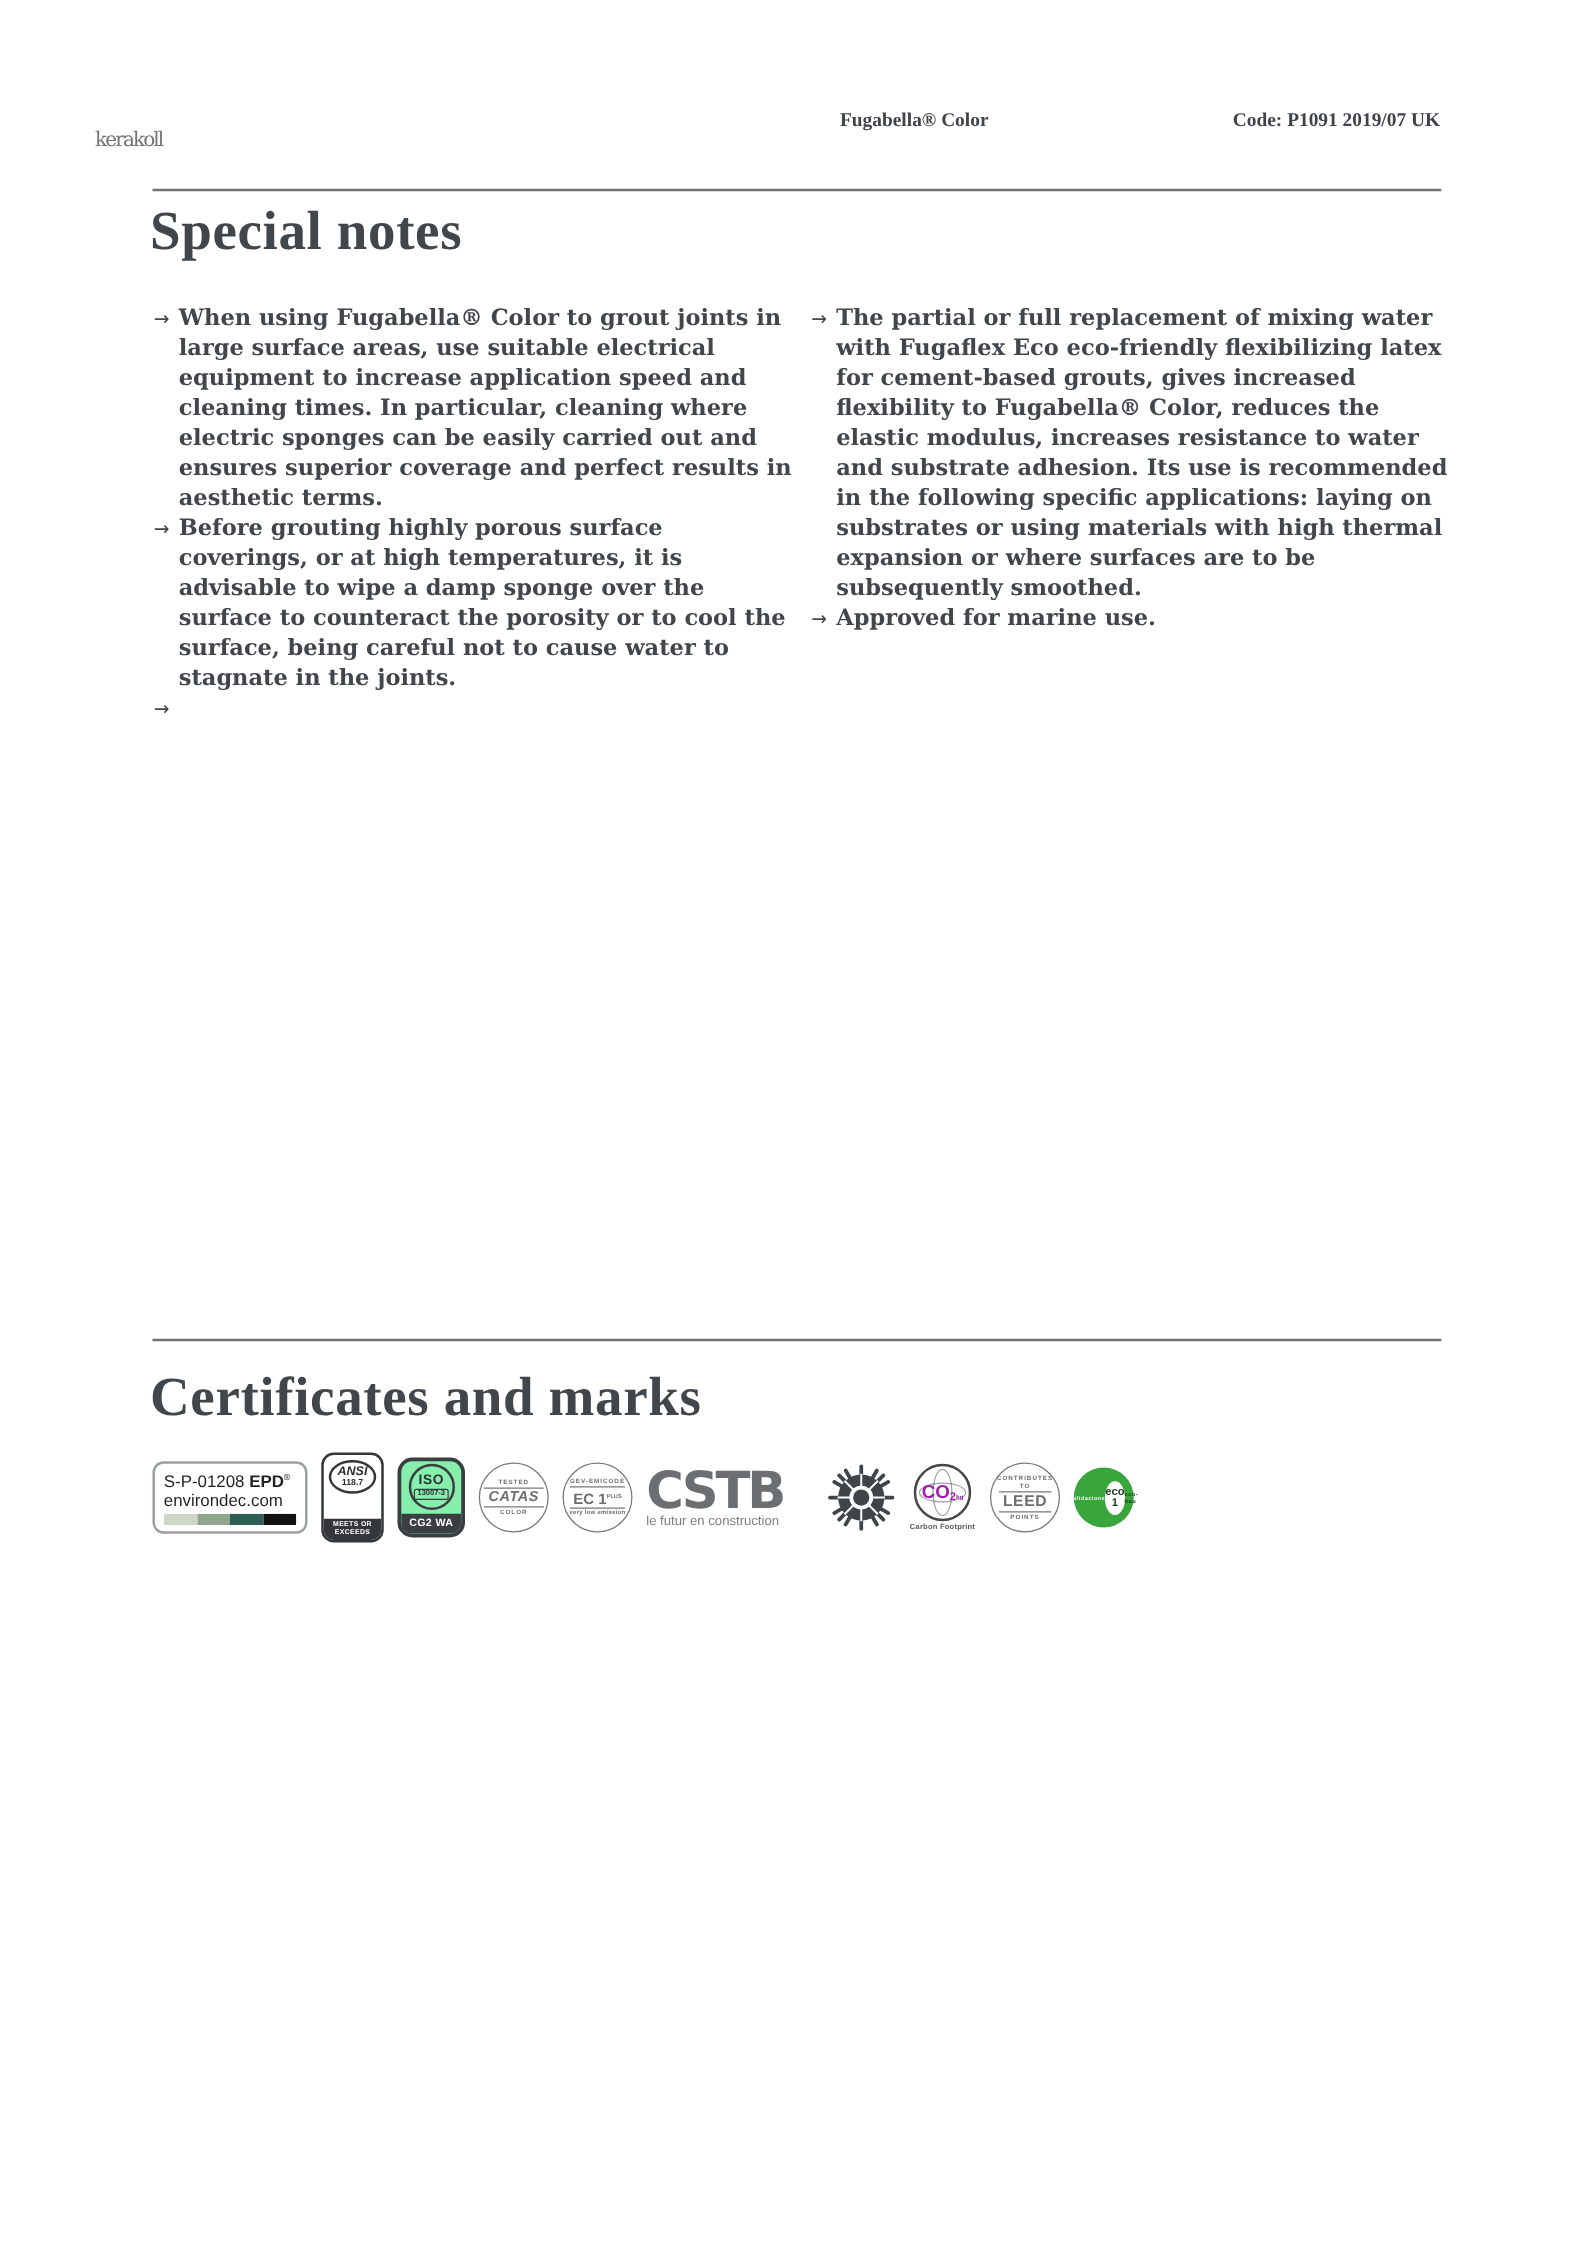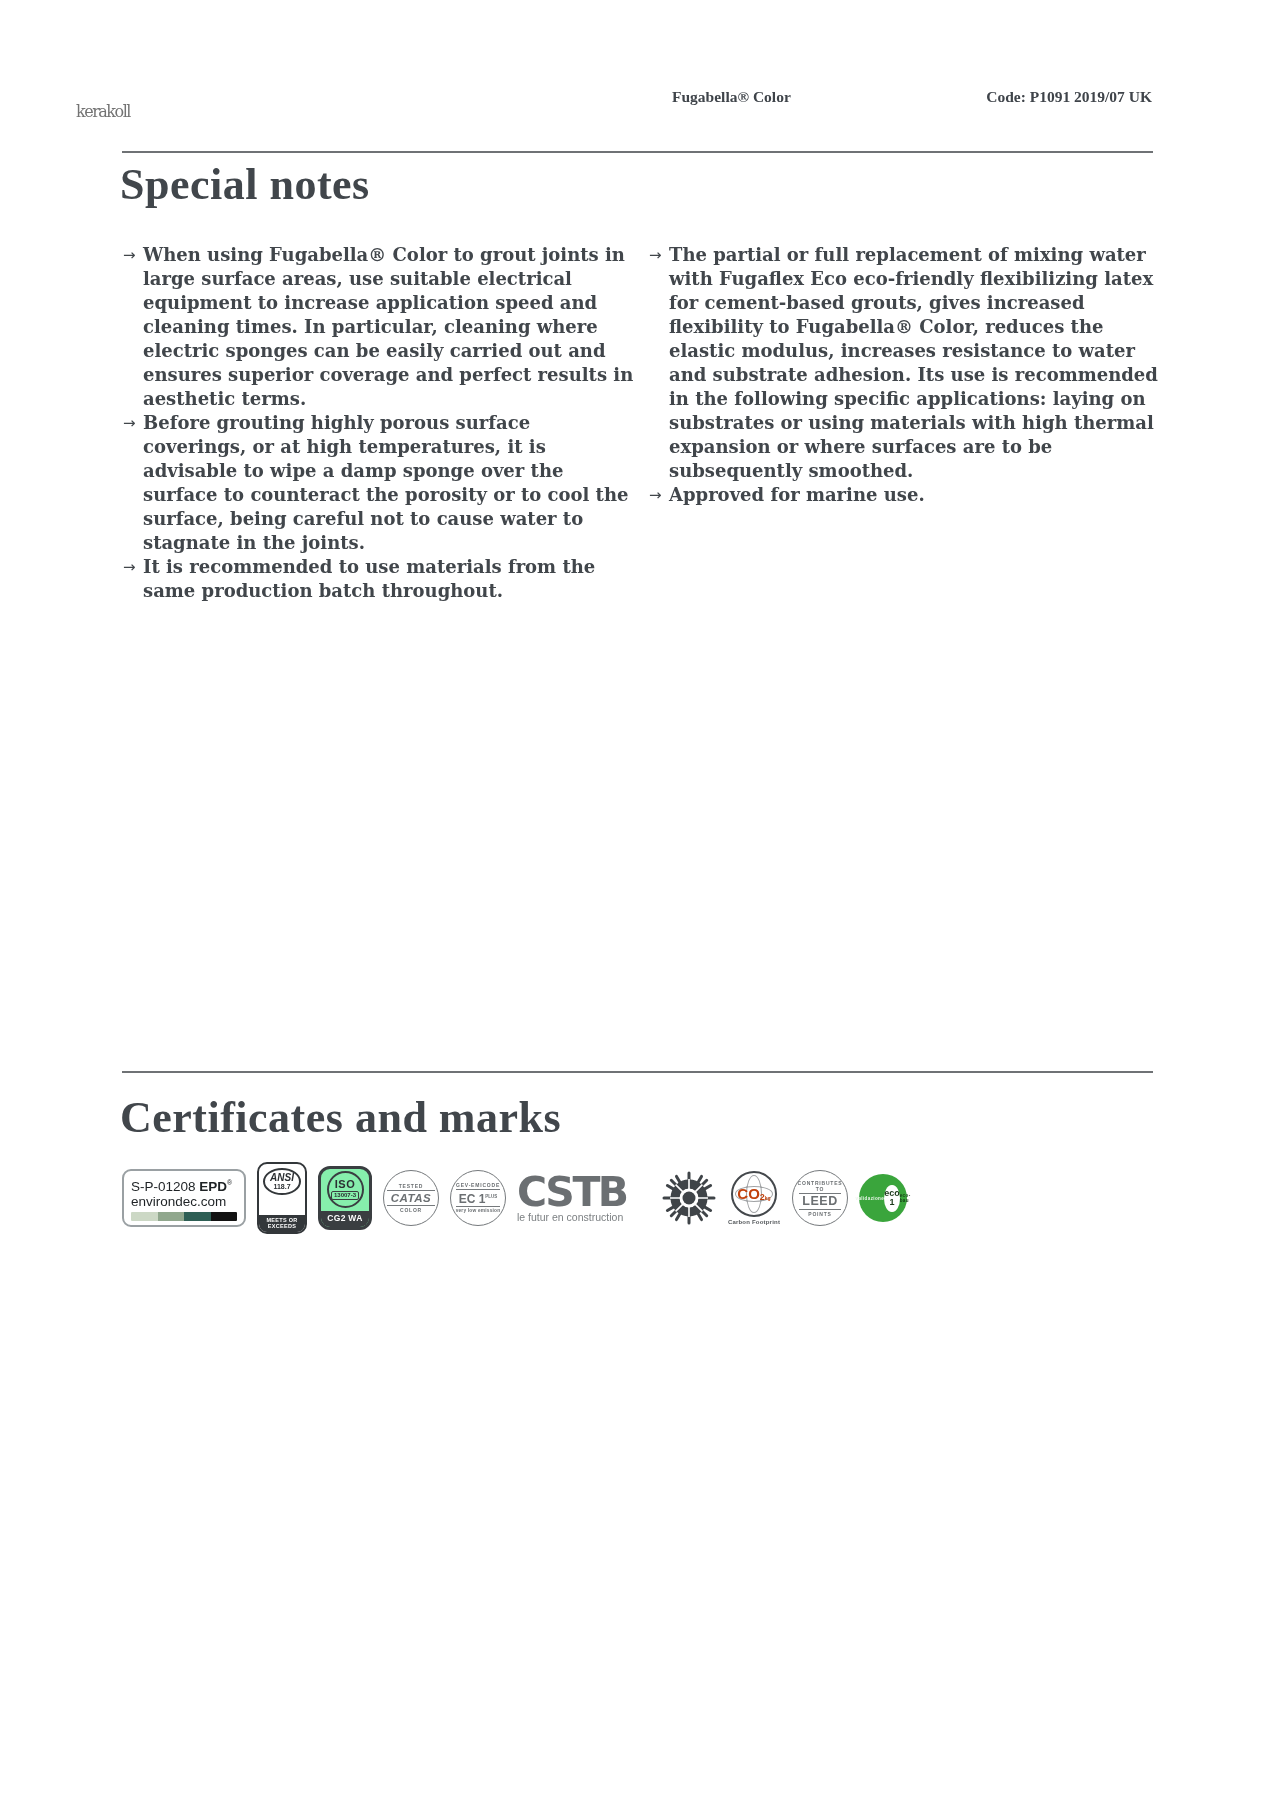--- a/index.html
+++ b/index.html
@@ -87,21 +87,21 @@
   .logo-cstb{width:134px;color:#6b6f72;font-family:"DejaVu Sans",sans-serif;}
   .cstb-name{font:800 41px/36px "DejaVu Sans",sans-serif;letter-spacing:-2.5px;}
   .cstb-tag{font:400 10.5px/12px "Liberation Sans",sans-serif;color:#7c8083;margin-top:1px;}
 
   
   .logo-wheel{width:54px;height:54px;display:flex;align-items:center;justify-content:center;}
 
   
   .logo-co2{width:54px;display:flex;flex-direction:column;align-items:center;font-family:"Liberation Sans",sans-serif;}
   .co2-circle{position:relative;width:46px;height:46px;border:2.5px solid #44484c;border-radius:50%;
-       display:flex;align-items:center;justify-content:center;color:#c2410c;background:#fff;}
+       display:flex;align-items:center;justify-content:center;color:#a21caf;background:#fff;}
   .co2-circle::before{content:"";position:absolute;top:2px;bottom:2px;left:13px;right:13px;
        border:1px solid rgba(68,72,76,.5);border-radius:50%;}
   .co2-circle::after{content:"";position:absolute;left:2px;right:2px;top:13px;bottom:13px;
        border:1px solid rgba(68,72,76,.5);border-radius:50%;}
   .co2-main{font:800 15px/15px "Liberation Sans",sans-serif;position:relative;z-index:1;}
   .co2-sub{font:800 9px/9px "Liberation Sans",sans-serif;margin-top:7px;position:relative;z-index:1;}
   .co2-unit{font:700 5px/5px "Liberation Sans",sans-serif;margin-top:9px;position:relative;z-index:1;}
   .co2-tag{font:600 6px/7px "Liberation Sans",sans-serif;color:#55595c;margin-top:2px;letter-spacing:.2px;}
 
   
@@ -131,21 +131,20 @@
       <li>
         <span class="arrow">→</span>
         <span>When using Fugabella® Color to grout joints in large surface areas, use suitable electrical equipment to increase application speed and cleaning times. In particular, cleaning where electric sponges can be easily carried out and ensures superior coverage and perfect results in aesthetic terms.</span>
       </li>
       <li>
         <span class="arrow">→</span>
         <span>Before grouting highly porous surface coverings, or at high temperatures, it is advisable to wipe a damp sponge over the surface to counteract the porosity or to cool the surface, being careful not to cause water to stagnate in the joints.</span>
       </li>
       <li>
         <span class="arrow">→</span>
-        <span>It is recommended to use materials from the same production batch throughout.</span>
       </li>
     </ul>
     <ul class="note-col col-right">
       <li>
         <span class="arrow">→</span>
         <span>The partial or full replacement of mixing water with Fugaflex Eco eco-friendly flexibilizing latex for cement-based grouts, gives increased flexibility to Fugabella® Color, reduces the elastic modulus, increases resistance to water and substrate adhesion. Its use is recommended in the following specific applications: laying on substrates or using materials with high thermal expansion or where surfaces are to be subsequently smoothed.</span>
       </li>
       <li>
         <span class="arrow">→</span>
         <span>Approved for marine use.</span>

